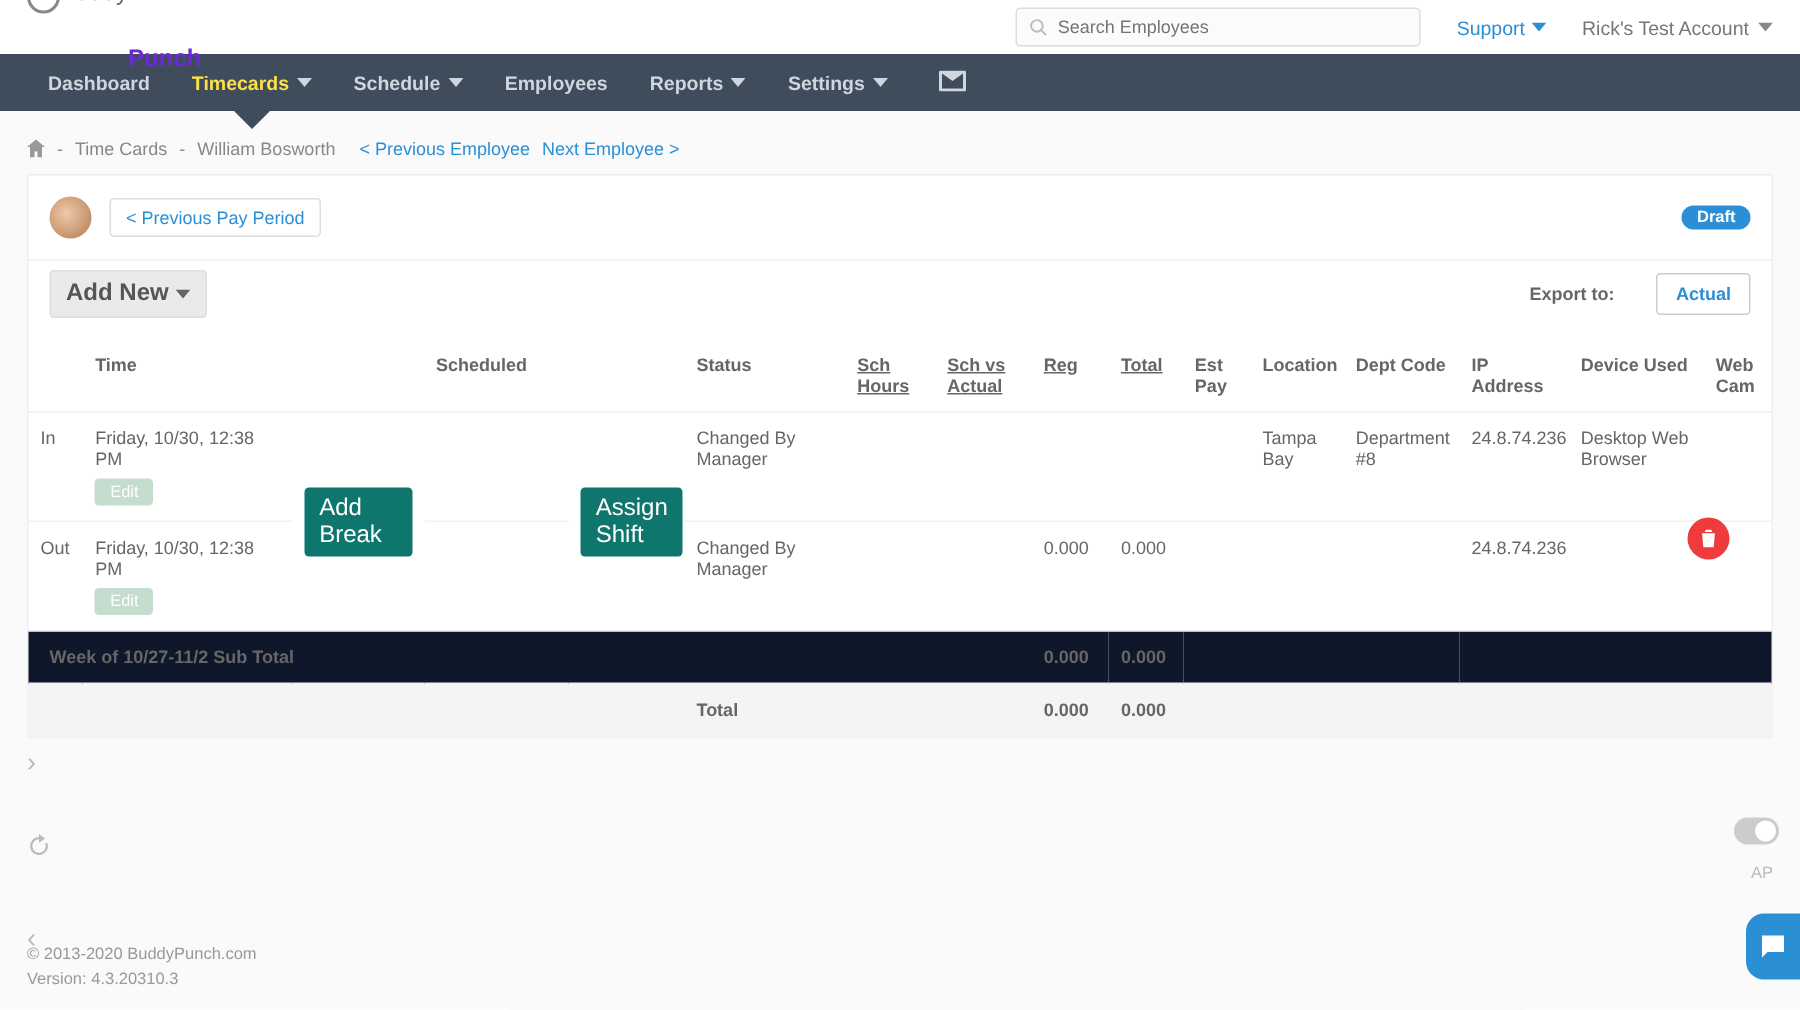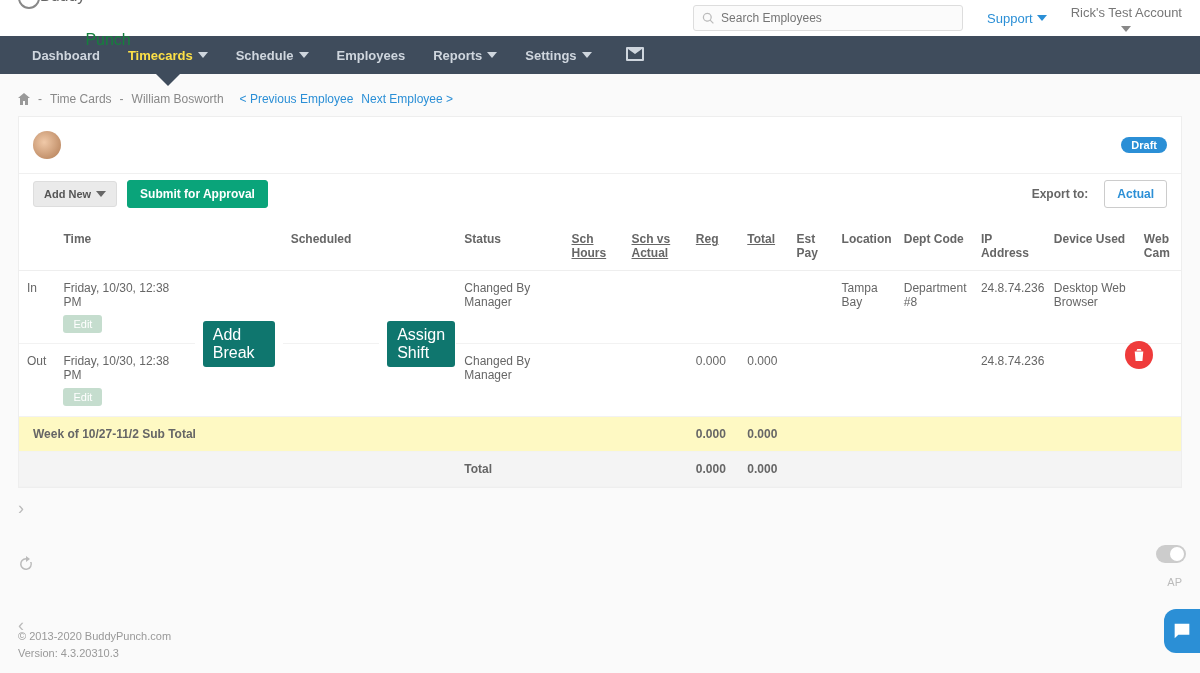--- a/index.html
+++ b/index.html
@@ -5,27 +5,27 @@
 * { box-sizing: border-box; margin: 0; padding: 0; }
 body { font-family: -apple-system, BlinkMacSystemFont, "Segoe UI", Helvetica, Arial, sans-serif; font-size: 13px; color: #555; background: #fafafa; width: 1200px; height: 673px; overflow: hidden; position: relative; }
 
 
 .top-header { background: #fff; height: 36px; display: flex; align-items: center; padding: 0 18px; }
 .logo { display: flex; align-items: flex-start; gap: 0; font-size: 16px; color: #444; }
 .logo-icon { width: 22px; height: 22px; border: 2px solid #888; border-radius: 50%; position: relative; }
 .logo-icon::after { content: ""; position: absolute; width: 7px; height: 2px; background: #888; top: 9px; left: 10px; }
 .logo-icon::before { content: ""; position: absolute; width: 2px; height: 7px; background: #888; top: 3px; left: 9px; }
 .logo-buddy { font-weight: 400; color:#666;}
-.logo-punch { font-weight: 400; color:#15803d;margin-top:44px;}
+.logo-punch { font-weight: 700; color:#6d28d9;margin-top:44px;}
 .top-right { margin-left: auto; display: flex; align-items: center; gap: 24px; }
 .search-box { width: 270px; height: 26px; border: 1px solid #ddd; border-radius: 3px; display: flex; align-items: center; padding: 0 8px; color: #aaa; background:#fbfbfb;}
 .search-box svg { width: 13px; height: 13px; margin-right: 6px; fill: #bbb; }
 .search-input { border:none; outline:none; font-size:12px; width:230px; background:transparent; color:#b91c1c;}
 .support-link { color: #2b8fd6; font-size: 13px; display:flex; align-items:center; gap:4px;}
-.account-link { color: #777; font-size: 13px; display:flex; align-items:center; gap:6px;flex-direction:column;}
+.account-link { color: #777; font-size: 13px; display:flex; align-items:center; gap:6px;}
 
 
 .nav-bar { background: #3f4c5c; height: 38px; display: flex; align-items: center; padding: 0 18px; }
 .nav-item { color: #cfd6de; font-size: 13px; padding: 0 14px; height: 100%; display: flex; align-items: center; gap: 5px; cursor: pointer; font-weight:600;}
 .nav-item.active { color: #fde047; font-weight: 700; position: relative; }
 .nav-item.active::after { content: ""; position: absolute; bottom: -12px; left: 50%; transform: translateX(-50%); width: 0; height: 0; border-left: 12px solid transparent; border-right: 12px solid transparent; border-top: 12px solid #3f4c5c; }
 .nav-mail { margin-left: 20px; color: #cfd6de; }
 .chevron-down { width: 10px; height: 6px; }
 
 
@@ -35,35 +35,35 @@
 
 
 .card { background: #fff; margin: 0 18px; border:1px solid #eee;}
 .card-header { display: flex; align-items: center; padding: 14px 14px 14px; border-bottom: 1px solid #f0f0f0; }
 .avatar { width: 28px; height: 28px; border-radius: 50%; background: radial-gradient(circle at 40% 40%,#f0c9a8,#b07a52); margin-right: 12px; }
 .card-title { font-size: 16px; font-weight: 700; color: #444; margin-right: 14px; }
 .pill-btn { border: 1px solid #ddd; background: #fff; color: #2b8fd6; border-radius: 3px; padding: 5px 10px; font-size: 12px; cursor: pointer; }
 .badge-draft { margin-left: auto; background: #2b8fd6; color: #fff; border-radius: 10px; padding: 2px 10px; font-size: 11px; font-weight: 600; }
 
 .toolbar-row { display: flex; align-items: center; padding: 6px 14px 14px; }
-.btn-grey { background: #eaeaea; border: 1px solid #ddd; color: #555; border-radius: 3px; padding: 6px 10px; font-size: 11px; font-weight: 600; cursor: pointer; display: flex; align-items: center; gap: 5px; }
+.btn-grey { background: #eaeaea; border: 1px solid #ddd; color: #555; border-radius: 3px; padding: 6px 10px; font-size: 16px; font-weight: 600; cursor: pointer; display: flex; align-items: center; gap: 5px; }
 .btn-green { background: #0aa47a; border: 1px solid #0aa47a; color: #fff; border-radius: 3px; padding: 6px 12px; font-size: 12px; font-weight: 600; cursor: pointer; margin-left: 10px; }
-.export-zone { margin-left: auto; display:flex; align-items:center; gap:16px; font-size:12px; font-weight:600; color:#666;}
+.export-zone { margin-left: auto; display:flex; align-items:center; gap:28px; font-size:12px; font-weight:600; color:#666;}
 .btn-excel { border: 1px solid #ccc; background: #fff; color: #2b8fd6; border-radius: 3px; padding: 6px 12px; font-size: 12px; font-weight: 600; cursor: pointer; }
 
 table.tcard { width: 100%; border-collapse: collapse; table-layout: fixed; }
 table.tcard th { text-align: left; font-size: 12px; font-weight: 700; color: #666; padding: 10px 8px; border-bottom: 1px solid #eee; vertical-align: top; }
 table.tcard th.underline { text-decoration: underline; }
 table.tcard td { font-size: 12px; color: #666; padding: 10px 8px; vertical-align: top; border-bottom: 1px solid #f2f2f2; }
 .edit-btn { background: #c5ddce; color: #fff; border: none; border-radius: 3px; padding: 3px 10px; font-size: 11px; margin-top: 6px; cursor: pointer; }
 .grey-pill { display:inline-block; background: #0f766e; color: #fff; border-radius: 3px; padding: 5px 10px; font-size: 16px; cursor:pointer; }
 .delete-fab { background: #ef3b3b; width: 28px; height: 28px; border-radius: 50%; display: flex; align-items: center; justify-content: center; cursor: pointer; position:absolute; right:28px; top:50%; transform:translateY(-50%);}
 .delete-fab svg { width: 12px; height: 12px; fill: #fff; }
 .row-wrap { position: relative; }
-tr.subtotal td, tr.total td { font-weight: 700; background: #fef9c3; }
+tr.subtotal td, tr.total td { font-weight: 700; background: #0f172a; }
 tr.total td { background: #f4f4f4; }
 
 .col-io { width:34px;}
 .col-time { width:130px;}
 .col-sched { width:90px;}
 .col-status { width:100px;}
 .col-schhours { width:56px;}
 .col-schvs { width:60px;}
 .col-reg { width:48px;}
 .col-total { width:46px;}
@@ -164,31 +164,31 @@
   <span>Time Cards</span>
   <span> - </span>
   <span>William Bosworth</span>
   <a class="bc-link" style="margin-left:8px;">&lt; Previous Employee</a>
   <a class="bc-link">Next Employee &gt;</a>
 </div>
 
 <div class="card">
   <div class="card-header">
     <div class="avatar"></div>
+    <button class="pill-btn">&lt; Previous Pay Period</button>
     <span class="badge-draft">Draft</span>
   </div>
 
   <div class="toolbar-row">
     <button class="btn-grey">
       <span>Add New</span>
       <svg class="chevron-down" viewBox="0 0 10 6">
           <path d="M0 0l5 6 5-6z" fill="#666"></path>
         </svg>
     </button>
-    <button class="btn-green">Submit for Approval</button>
     <div class="export-zone">
       <span>Export to:</span>
       <button class="btn-excel">Actual</button>
     </div>
   </div>
 
   <div class="row-wrap">
   <table class="tcard">
     <colgroup>
       <col class="col-io">

